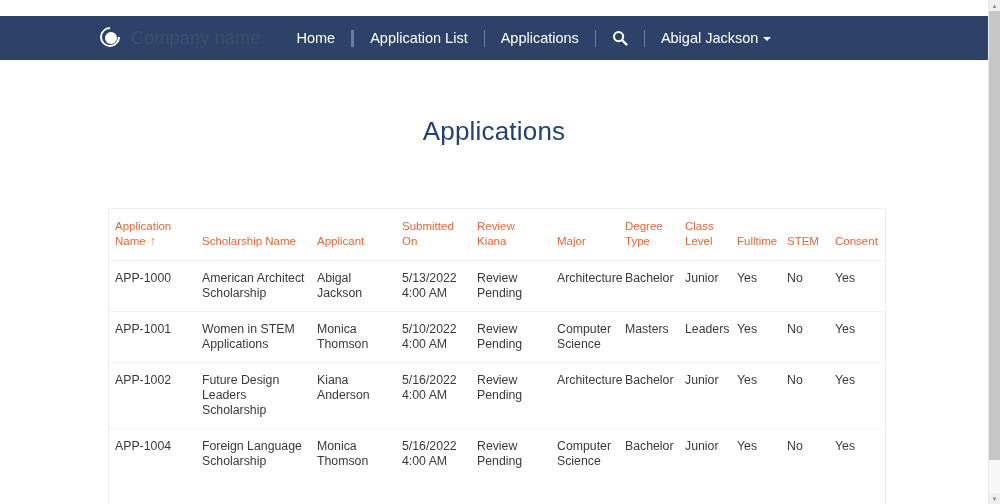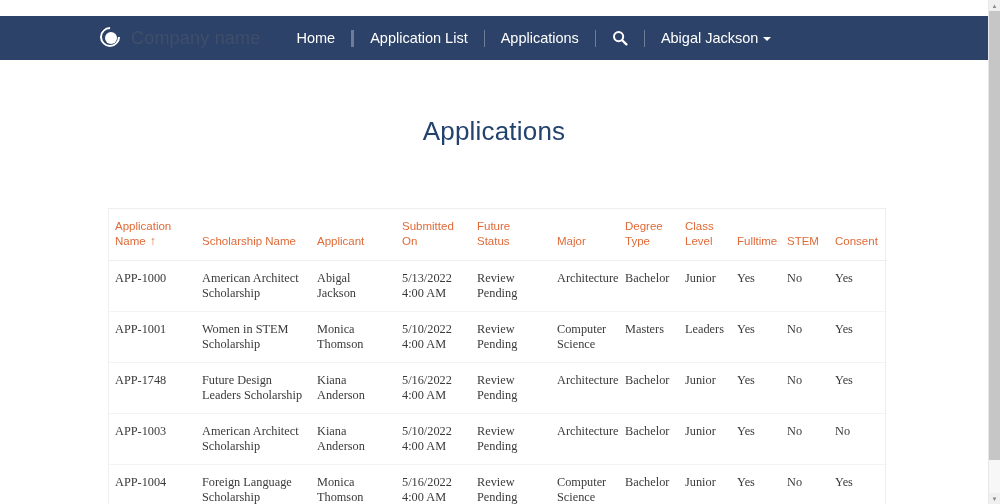--- a/index.html
+++ b/index.html
@@ -152,21 +152,20 @@
     margin-left: 4px;
     font-weight: bold;
   }
   tbody td {
     color: #3a3a3a;
     font-size: 12.3px;
     padding: 10px 6px;
     line-height: 15px;
     vertical-align: top;
     border-bottom: 1px solid #f1f3f4;
-    font-family: Liberation Serif, serif;
   }
   tbody tr:last-child td { border-bottom: none; }
   tbody tr:last-child td { padding-bottom: 40px; }
 
   
   col.c0 { width: 87px; }
   col.c1 { width: 115px; }
   col.c2 { width: 85px; }
   col.c3 { width: 75px; }
   col.c4 { width: 80px; }
@@ -281,21 +280,21 @@
           <th>
             <span class="hdr-txt">Scholarship Name</span>
           </th>
           <th>
             <span class="hdr-txt">Applicant</span>
           </th>
           <th>
             <span class="hdr-txt">Submitted On</span>
           </th>
           <th>
-            <span class="hdr-txt">Future Status</span>
+            <span class="hdr-txt">Review Kiana</span>
           </th>
           <th>
             <span class="hdr-txt">Major</span>
           </th>
           <th>
             <span class="hdr-txt">Degree Type</span>
           </th>
           <th>
             <span class="hdr-txt">Class Level</span>
           </th>
@@ -319,56 +318,43 @@
             <td>Review Pending</td>
             <td>Architecture</td>
             <td>Bachelor</td>
             <td>Junior</td>
             <td>Yes</td>
             <td>No</td>
             <td>Yes</td>
           </tr>
           <tr>
             <td>APP-1001</td>
-            <td>Women in STEM Scholarship</td>
+            <td>Women in STEM Applications</td>
             <td>Monica Thomson</td>
             <td>5/10/2022 4:00 AM</td>
             <td>Review Pending</td>
             <td>Computer Science</td>
             <td>Masters</td>
             <td>Leaders</td>
             <td>Yes</td>
             <td>No</td>
             <td>Yes</td>
           </tr>
           <tr>
-            <td>APP-1748</td>
+            <td>APP-1002</td>
             <td>Future Design Leaders Scholarship</td>
             <td>Kiana Anderson</td>
             <td>5/16/2022 4:00 AM</td>
             <td>Review Pending</td>
             <td>Architecture</td>
             <td>Bachelor</td>
             <td>Junior</td>
             <td>Yes</td>
             <td>No</td>
             <td>Yes</td>
-          </tr>
-          <tr>
-            <td>APP-1003</td>
-            <td>American Architect Scholarship</td>
-            <td>Kiana Anderson</td>
-            <td>5/10/2022 4:00 AM</td>
-            <td>Review Pending</td>
-            <td>Architecture</td>
-            <td>Bachelor</td>
-            <td>Junior</td>
-            <td>Yes</td>
-            <td>No</td>
-            <td>No</td>
           </tr>
           <tr>
             <td>APP-1004</td>
             <td>Foreign Language Scholarship</td>
             <td>Monica Thomson</td>
             <td>5/16/2022 4:00 AM</td>
             <td>Review Pending</td>
             <td>Computer Science</td>
             <td>Bachelor</td>
             <td>Junior</td>

